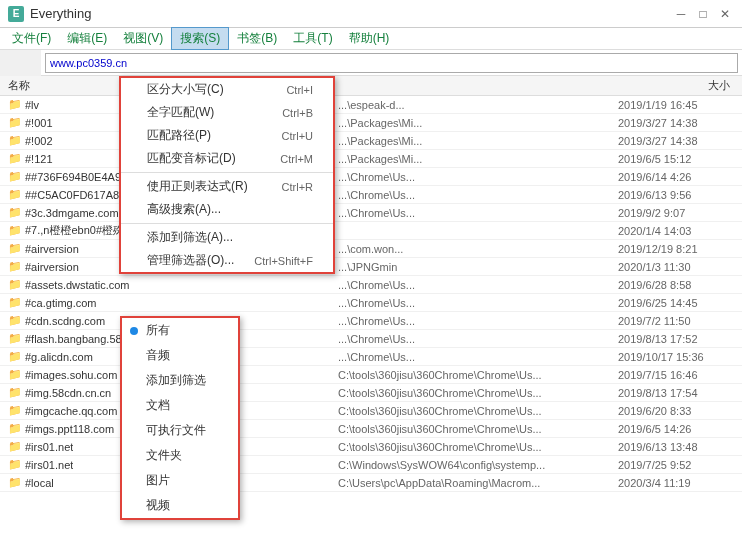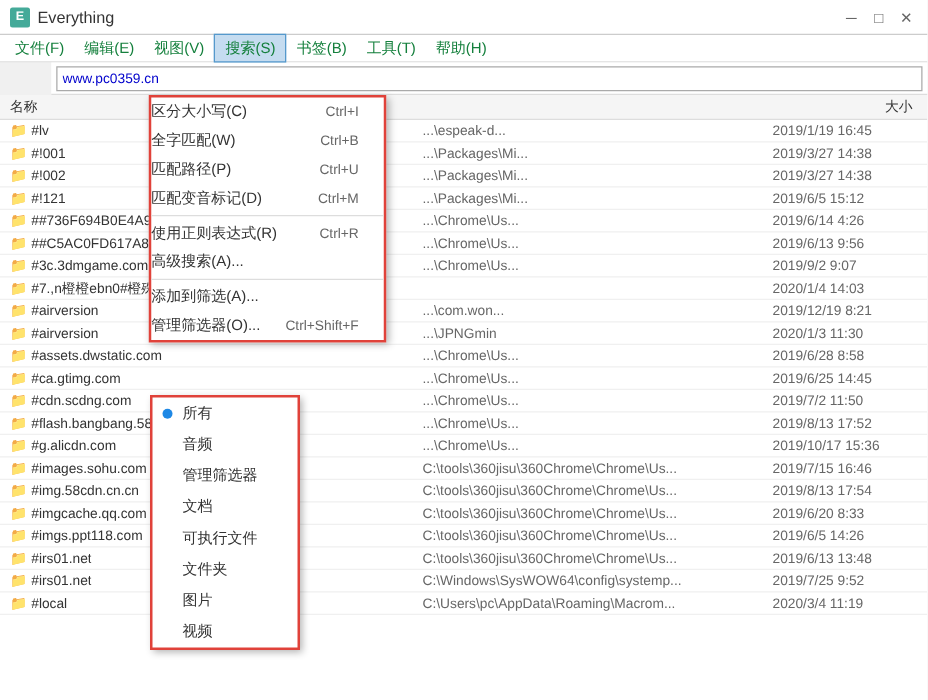--- a/index.html
+++ b/index.html
@@ -156,21 +156,21 @@
       position: absolute;
       top: 18px;
       left: 120px;
       background: #fff;
       border: 1px solid #999;
       box-shadow: 2px 2px 6px rgba(0,0,0,0.3);
       z-index: 50;
       min-width: 160px;
     }
     .search-menu-item {
-      padding: 3px 20px 3px 0;
+      padding: 3px 20px 3px 26px;
       font-size: 12px;
       color: #333;
       cursor: pointer;
       display: flex;
       align-items: center;
       justify-content: space-between;
       white-space: nowrap;
     }
     .search-menu-item .shortcut {
       color: #666;
@@ -499,21 +499,21 @@
 
   <div class="filetype-menu">
     <div class="filetype-menu-item filetype-row" style="padding-left: 24px; position:relative;">
       <span class="radio-dot"></span>
       <span>所有</span>
     </div>
     <div class="filetype-menu-item">
       <span>音频</span>
     </div>
     <div class="filetype-menu-item">
-      <span>管理筛选器</span>
+      <span>添加到筛选</span>
     </div>
     <div class="filetype-menu-item">
       <span>文档</span>
     </div>
     <div class="filetype-menu-item">
       <span>可执行文件</span>
     </div>
     <div class="filetype-menu-item">
       <span>文件夹</span>
     </div>

